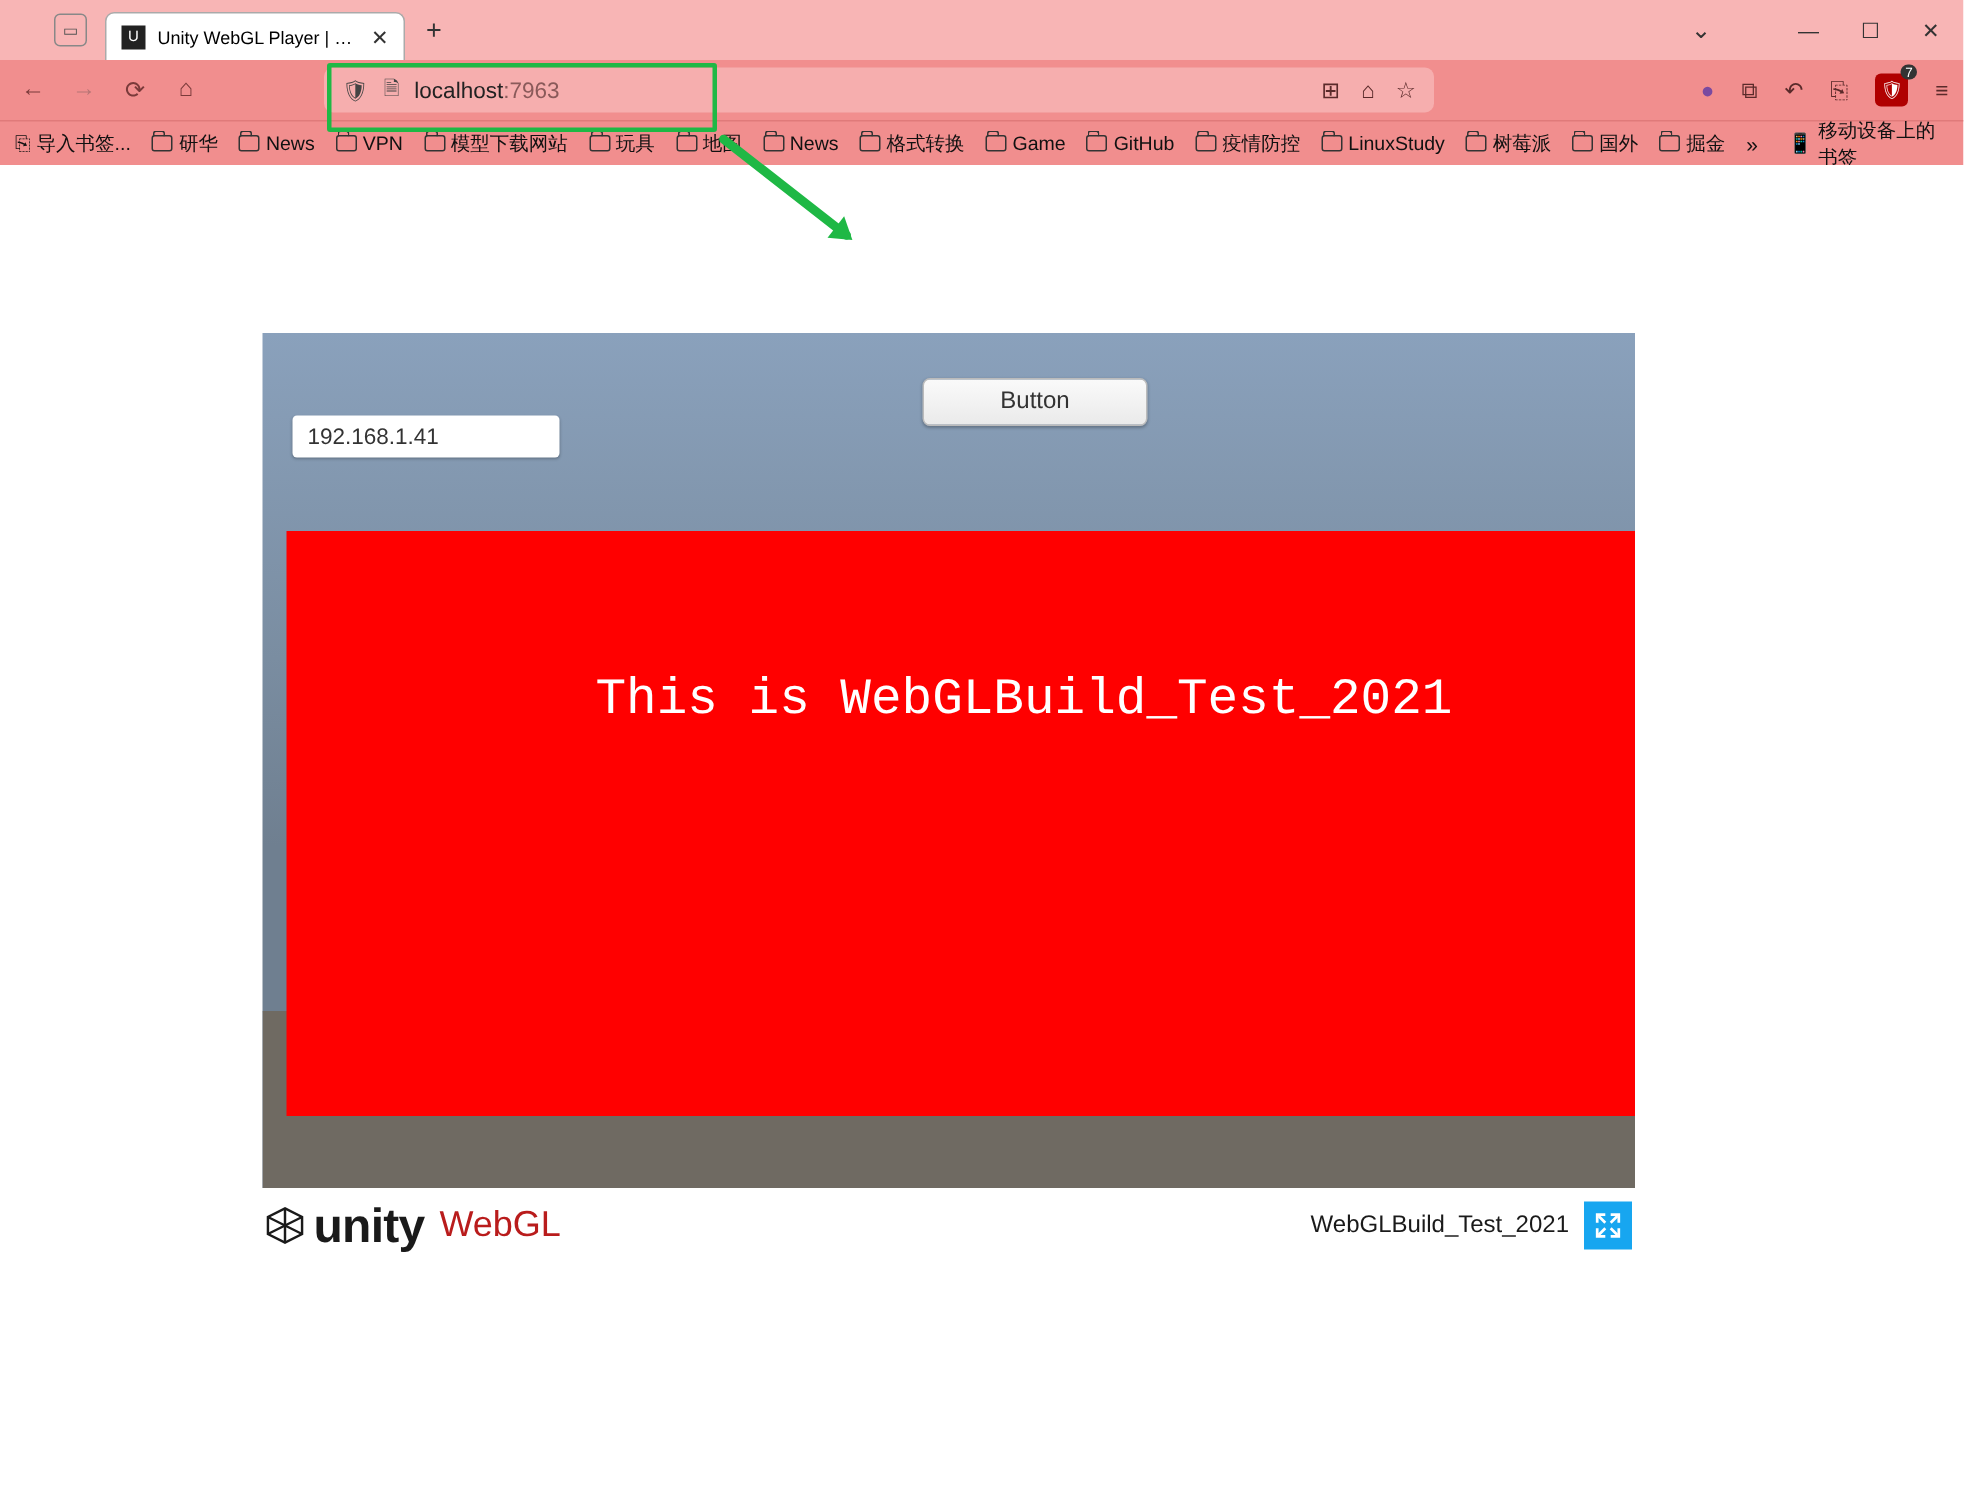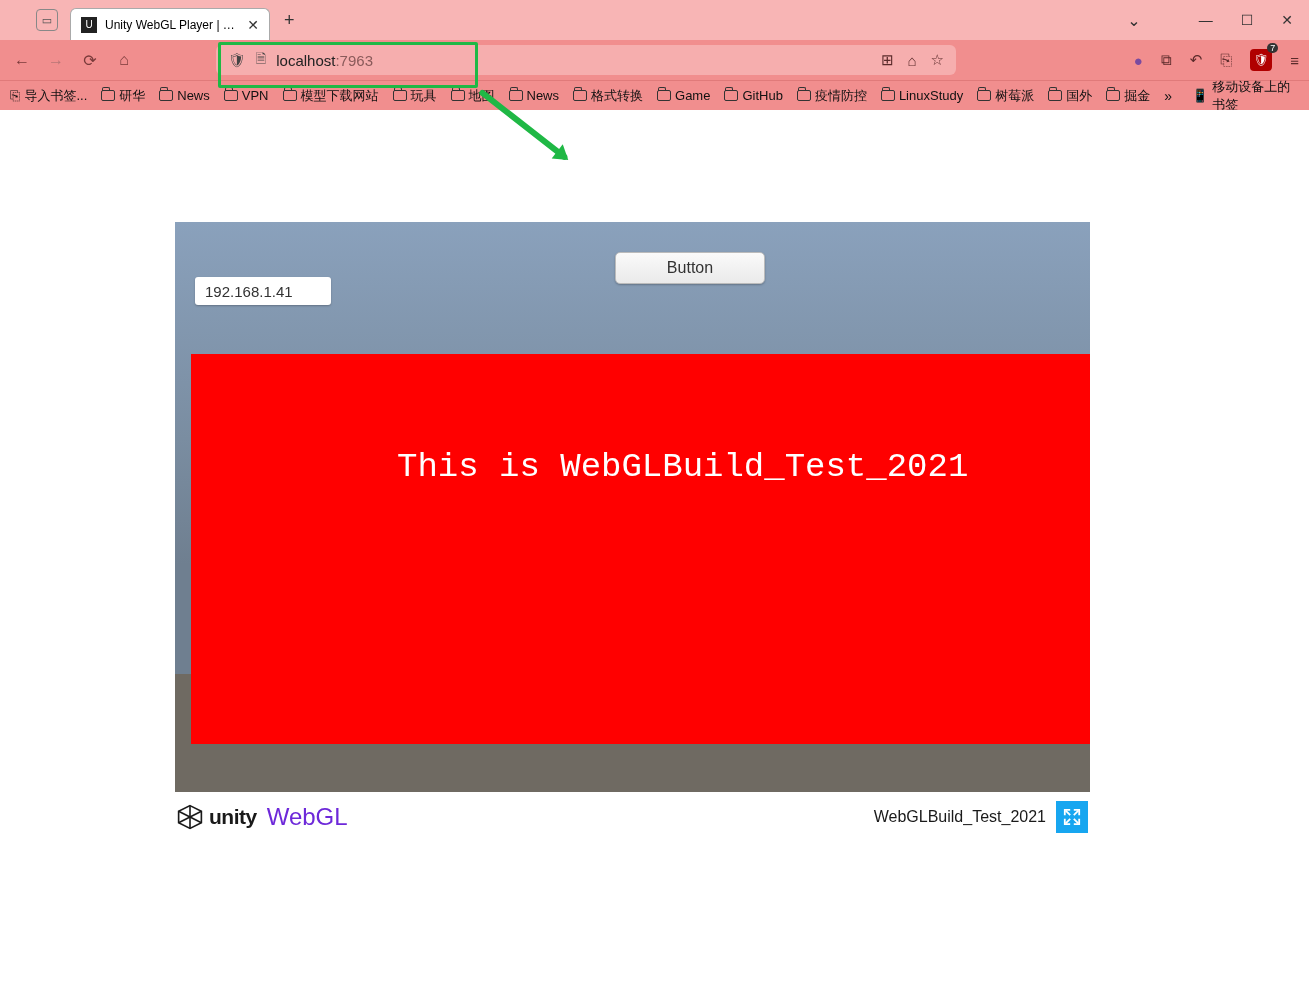--- a/index.html
+++ b/index.html
@@ -44,32 +44,32 @@
   .bookbar .folder-ico::before{content:"";position:absolute;top:-4px;left:0;width:6px;height:3px;border:1.5px solid #333;border-bottom:none;border-radius:2px 2px 0 0;}
   .bookbar .chevmore { margin-left: auto; font-size: 14px; cursor:pointer; }
   .bookbar .mobile { display:flex; align-items:center; gap:4px; cursor:pointer; margin-left:6px;}
 
   
   .page { position: absolute; top: 110px; left: 0; right: 0; bottom: 0; background: #fff; }
   .unity-wrap { position: absolute; left: 175px; top: 112px; width: 915px; }
   .canvas { width: 915px; height: 570px; background: linear-gradient(#8aa1bc 0%, #7a8da1 38%, #6f7f90 60%); position: relative; overflow: hidden; }
   .ground { position: absolute; left:0; right:0; bottom:0; height: 118px; background: #6f6a62; }
   .horizon { position:absolute; left:0; right:0; top:452px; height:1px; background: rgba(0,0,0,0.15);}
-  .ip-box { position: absolute; left: 20px; top: 55px; width: 136px; height: 28px; background: #fff; border-radius: 3px; display: flex; align-items: center; padding: 0 10px; font-size: 15px; color: #333; box-shadow: 0 1px 2px rgba(0,0,0,0.25);}
+  .ip-box { position: absolute; left: 20px; top: 55px; width: 178px; height: 28px; background: #fff; border-radius: 3px; display: flex; align-items: center; padding: 0 10px; font-size: 15px; color: #333; box-shadow: 0 1px 2px rgba(0,0,0,0.25);}
   .u-button { position: absolute; left: 440px; top: 30px; width: 150px; height: 32px; background: linear-gradient(#fafafa,#eaeaea); border: 1px solid #bbb; border-radius: 5px; display:flex; align-items:center; justify-content:center; font-size: 16px; color:#333; box-shadow: 0 1px 2px rgba(0,0,0,0.25); cursor:pointer;}
   .red-panel { position: absolute; left: 16px; top: 132px; right: 0; bottom: 48px; background: #ff0000; padding: 92px 0 0 206px; }
   .red-panel .line1 { color: #fff; font-size: 34px; line-height: 1.25; font-weight: 400; font-family: Liberation Mono, monospace; }
   .red-panel .line2 { color: #fff; font-size: 34px; margin-top: 48px; font-weight: 400; letter-spacing: 0.5px;}
 
   .footer { height: 50px; display:flex; align-items:center; padding: 0 2px; }
   .unity-logo { display:flex; align-items:center; gap:6px; }
   .unity-logo .cube { width:26px; height:26px; position:relative; }
   .unity-logo .cube svg{width:26px;height:26px;}
-  .unity-logo .t-unity { font-size:21px; font-weight:700; color:#1a1a1a; letter-spacing:-0.5px;}
-  .unity-logo .t-webgl { font-size:24px; font-weight:400; color:#6d28d9; margin-left:4px;}
+  .unity-logo .t-unity { font-size:32px; font-weight:700; color:#1a1a1a; letter-spacing:-0.5px;}
+  .unity-logo .t-webgl { font-size:24px; font-weight:400; color:#b91c1c; margin-left:4px;}
   .footer .spacer { flex:1; }
   .footer .build-name { font-size:16px; color:#1a1a1a; margin-right:10px;}
   .footer .fullscreen { width:32px; height:32px; background:#17a6f0; display:flex; align-items:center; justify-content:center; cursor:pointer;}
   .footer .fullscreen svg{width:18px;height:18px;}
 
   
   .overlay { position:absolute; inset:0; pointer-events:none; }
 </style>
 </head>
 <body>

